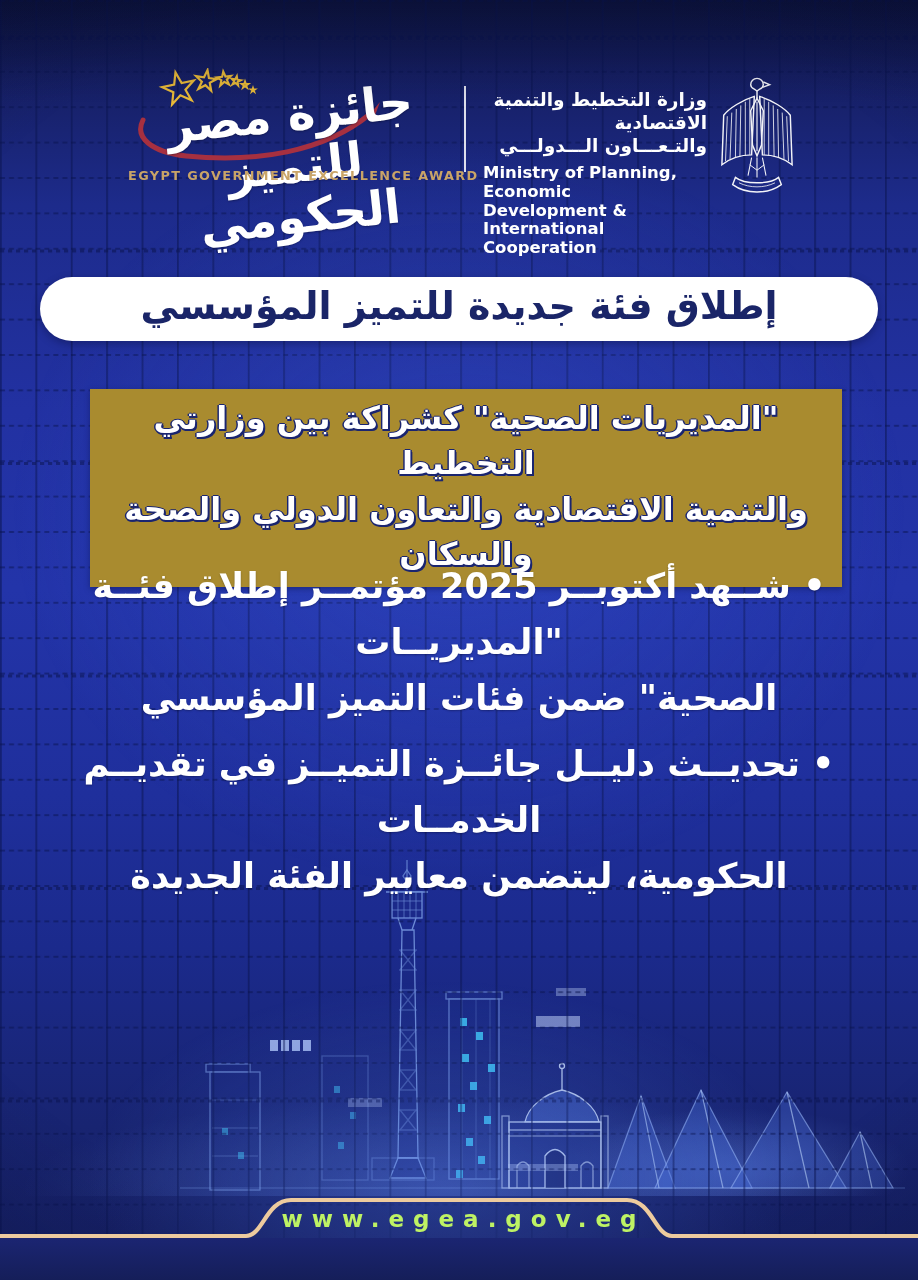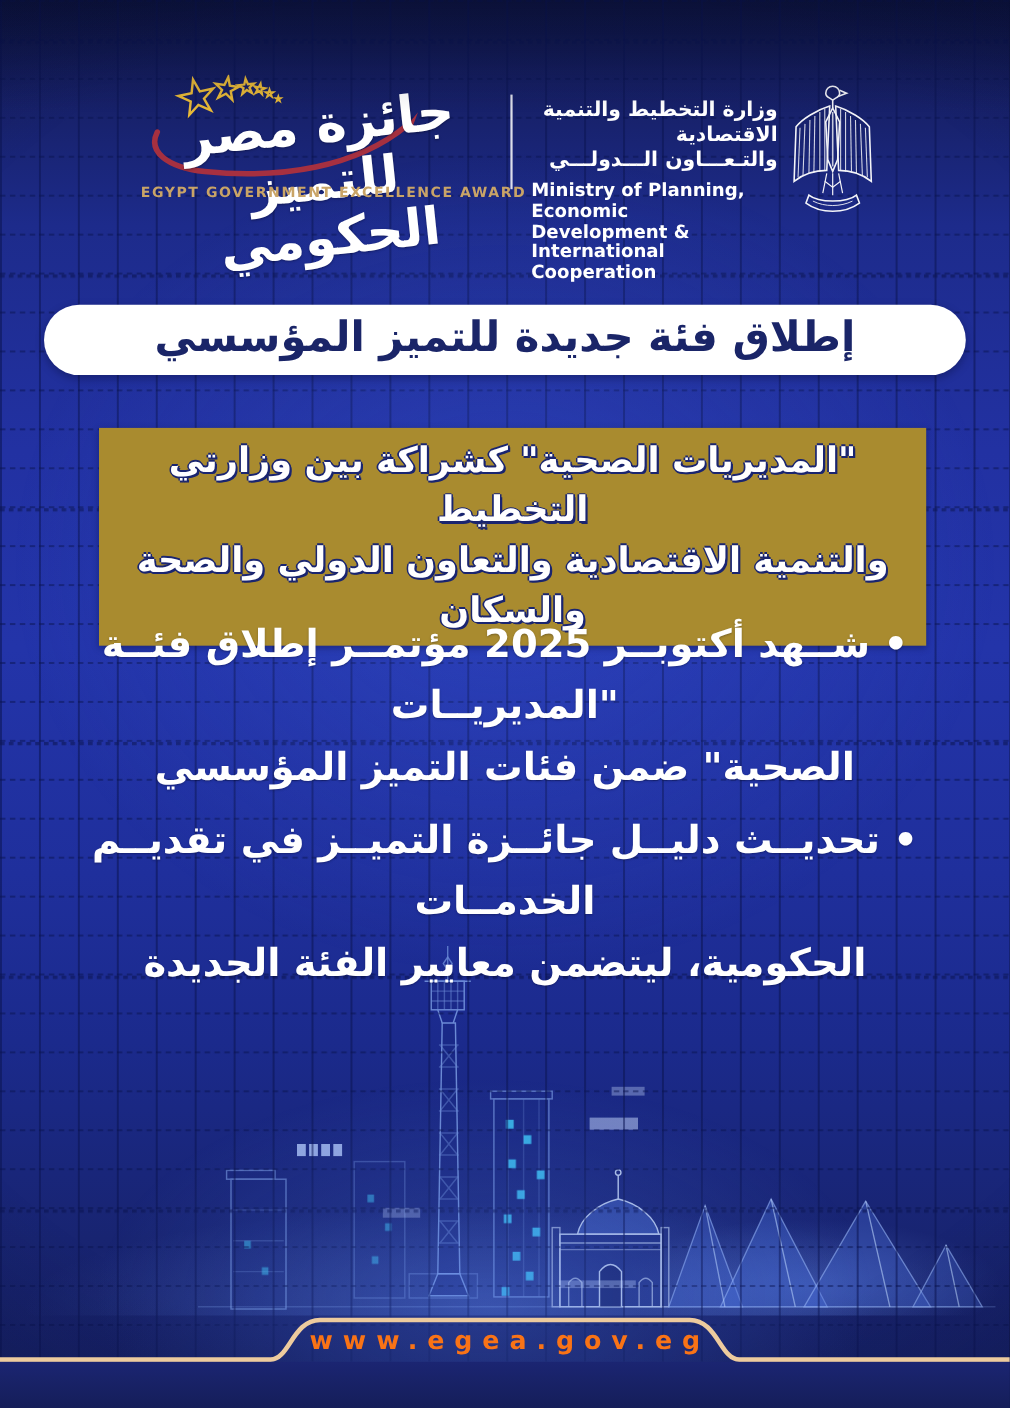--- a/index.html
+++ b/index.html
@@ -75,21 +75,21 @@
   .bullets p{
     margin:0;direction:rtl;white-space:pre-line;text-align:center;
     color:#ffffff;font-size:35px;font-weight:bold;line-height:1.6;
     text-shadow:0 1px 2px rgba(0,0,20,.3);
   }
   .bullets p + p{margin-top:10px;}
   
   .footer-ribbon{position:absolute;left:0;top:1184px;}
   .footer-url{
     position:absolute;top:1202px;left:0;width:918px;height:34px;line-height:34px;
-    text-align:center;color:#f97316;font-size:23px;font-weight:600;
+    text-align:center;color:#bef264;font-size:23px;font-weight:600;
     letter-spacing:9px;text-indent:9px;
   }
   .bottom-strip{
     position:absolute;top:1238px;left:0;width:918px;height:42px;
     background:linear-gradient(180deg,#1b2572 0%,#151e59 100%);
   }
 </style>
 </head>
 <body>
 

